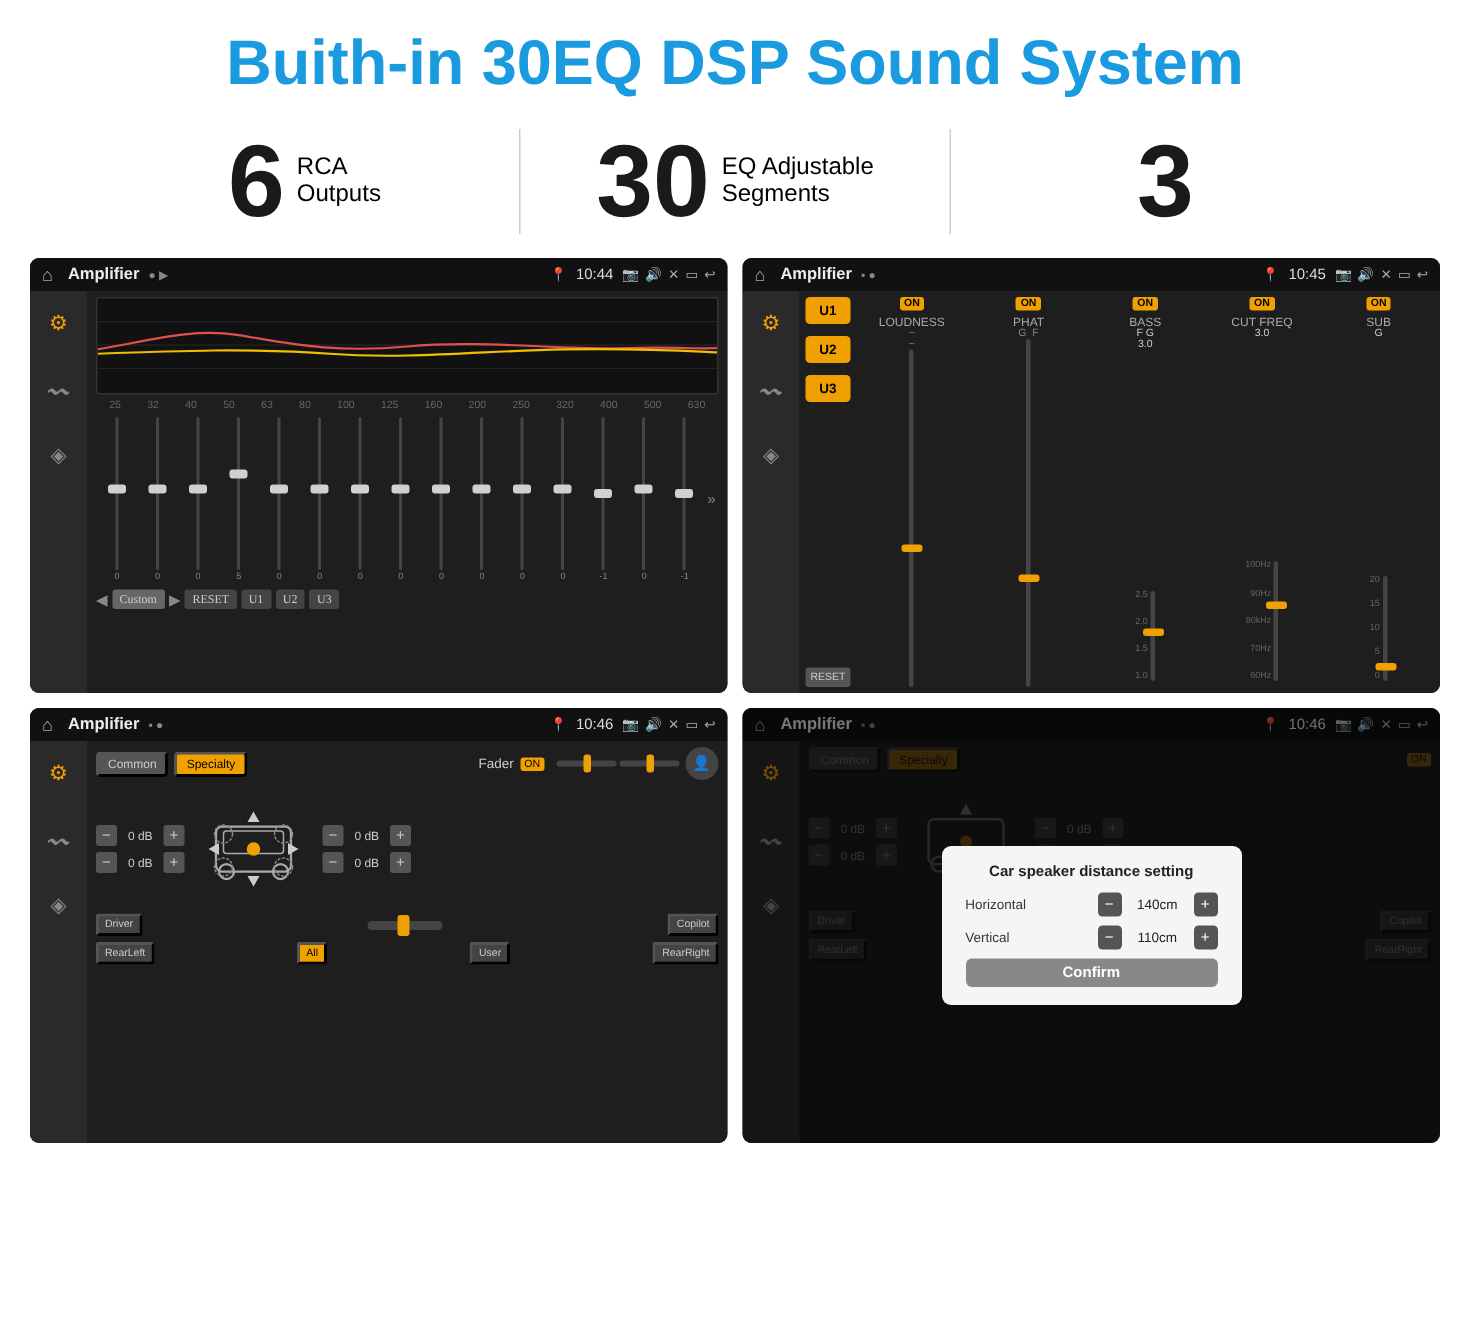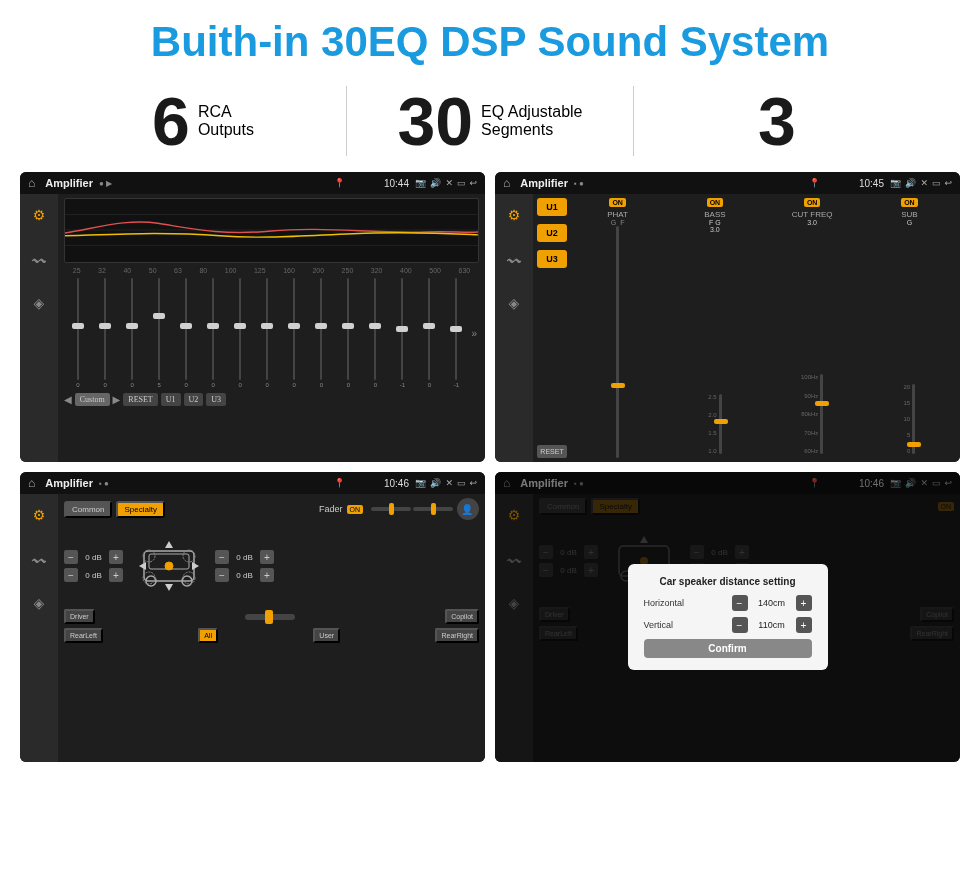--- a/index.html
+++ b/index.html
@@ -71,21 +71,21 @@
       align-items: center;
       padding: 3px 8px;
       height: 22px;
       gap: 6px;
       font-size: 10px;
       color: #ddd;
     }
     .status-bar .home-icon { font-size: 12px; color: #aaa; }
     .status-bar .app-title { font-weight: bold; font-size: 11px; color: #eee; margin-left: 4px; }
     .status-bar .spacer { flex: 1; }
-    .status-bar .time { font-size: 10px; color: #ddd; margin-left: 32px; }
+    .status-bar .time { font-size: 10px; color: #ddd; }
     .status-icons { display: flex; gap: 4px; align-items: center; font-size: 9px; color: #aaa; }
 
     
     .screen-body {
       display: flex;
       height: calc(100% - 22px);
     }
 
     
     .left-sidebar {
@@ -644,20 +644,33 @@
         </div>
         <div class="crossover-content">
           <div class="channel-buttons">
             <div class="ch-btn">U1</div>
             <div class="ch-btn">U2</div>
             <div class="ch-btn">U3</div>
             <div class="reset-btn-small">RESET</div>
           </div>
           <div class="eq-controls-area">
 
+            <div class="eq-control-group">
+              <div class="ctrl-header">
+                  <span class="on-badge">ON</span>
+                </div>
+              <div class="ctrl-label">LOUDNESS</div>
+              <div style="display:flex;flex-direction:column;align-items:center;flex:1;">
+                <div style="font-size:7px;color:#888;">~</div>
+                <div style="font-size:7px;color:#888;">~</div>
+                <div class="ctrl-slider-v">
+                    <div class="ctrl-thumb-h" style="bottom:40%;background:#f0a000;"></div>
+                  </div>
+              </div>
+            </div>
 
             <div class="eq-control-group">
               <div class="ctrl-header">
                   <span class="on-badge">ON</span>
                 </div>
               <div class="ctrl-label">PHAT</div>
               <div style="display:flex;flex-direction:column;align-items:center;flex:1;">
                 <div style="font-size:7px;color:#888;">G&nbsp;&nbsp;F</div>
                 <div class="ctrl-slider-v">
                     <div class="ctrl-thumb-h" style="bottom:30%;background:#f0a000;"></div>

